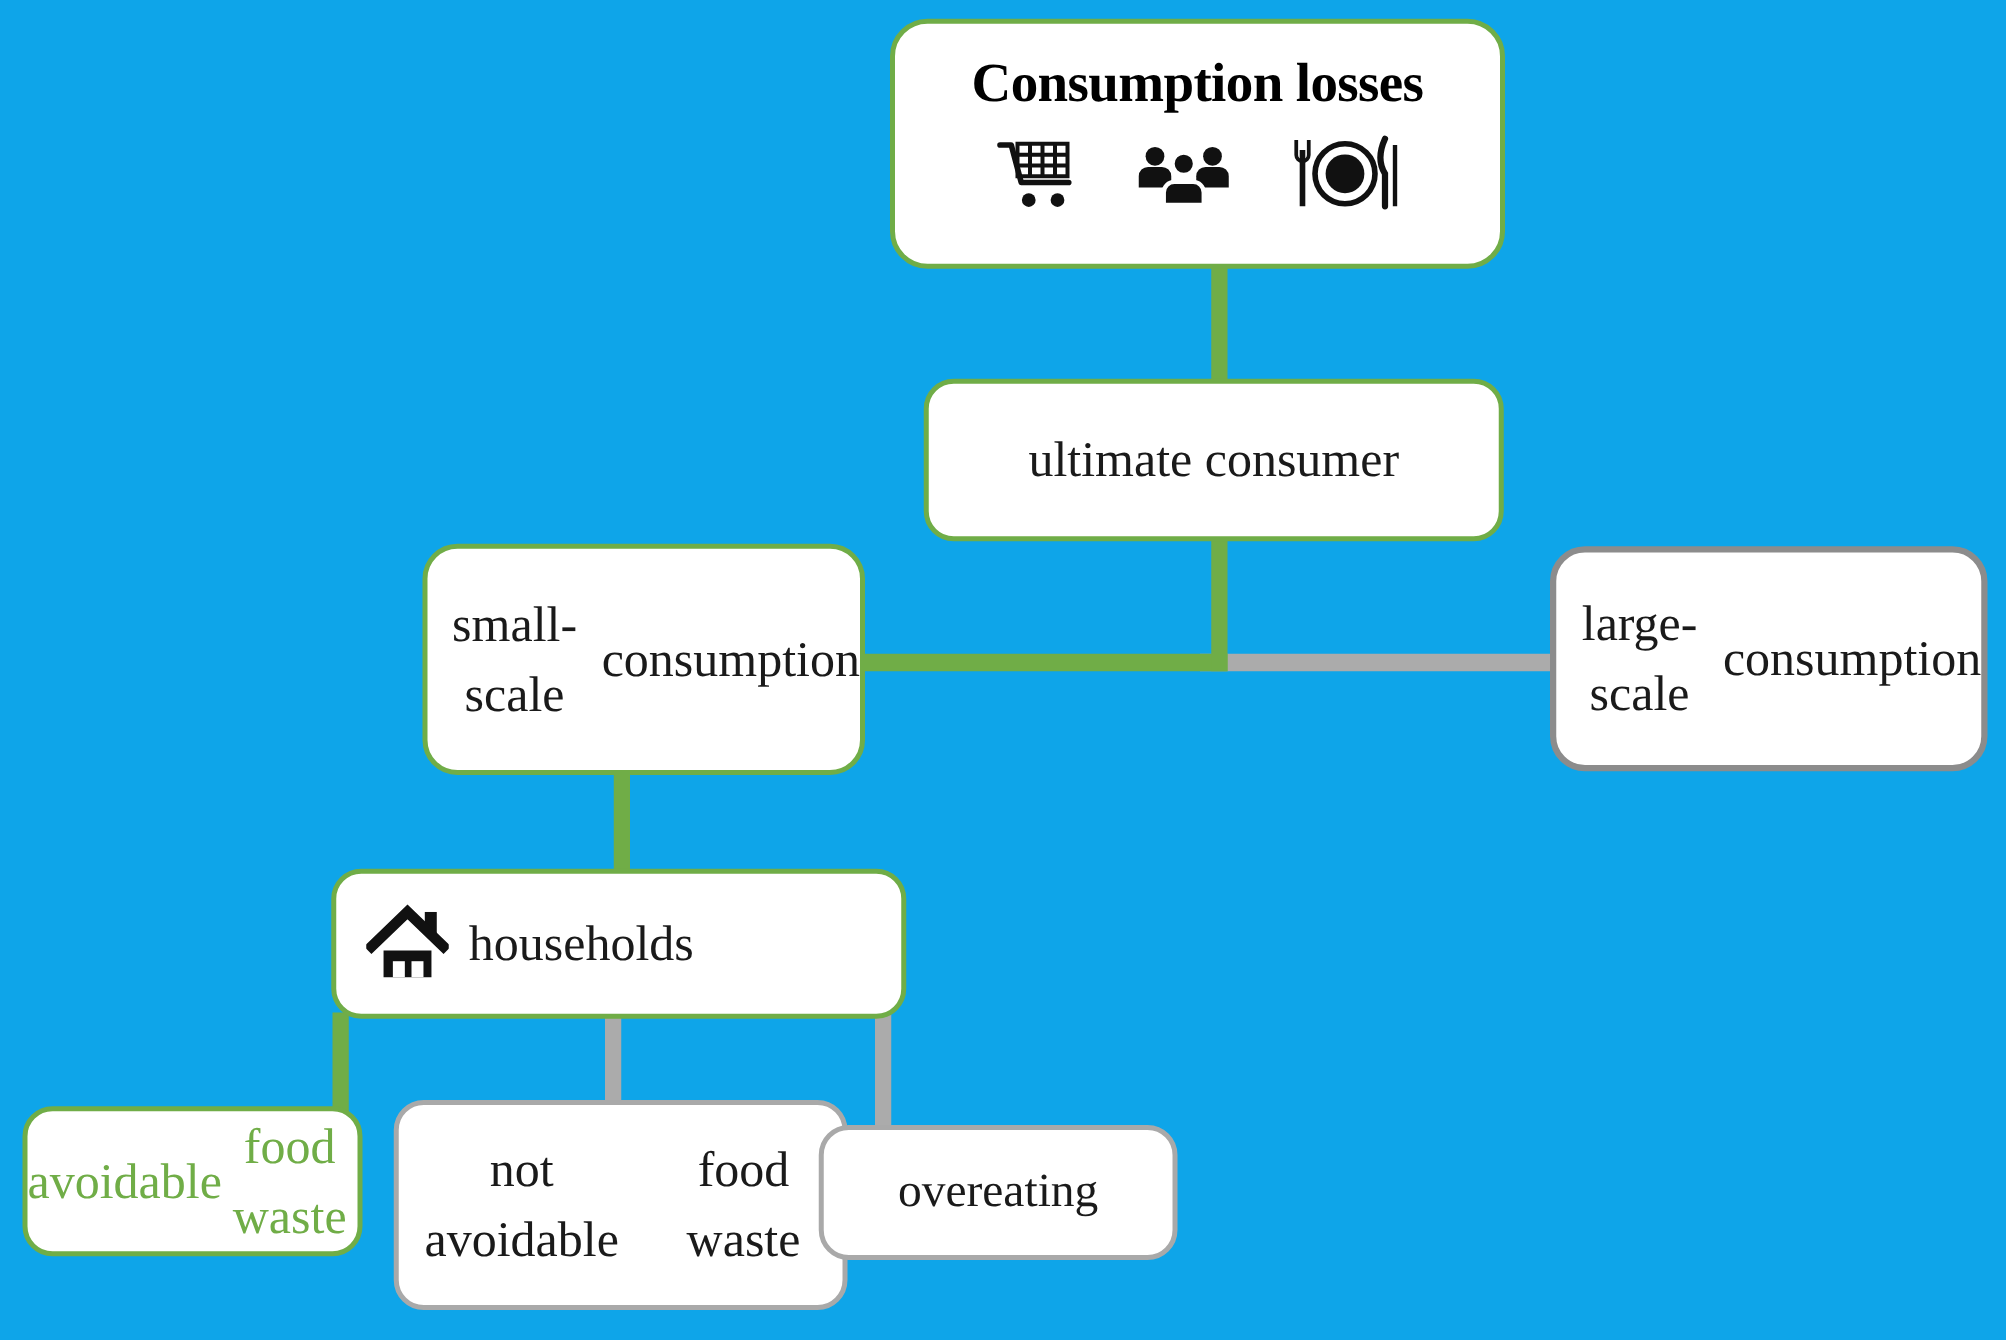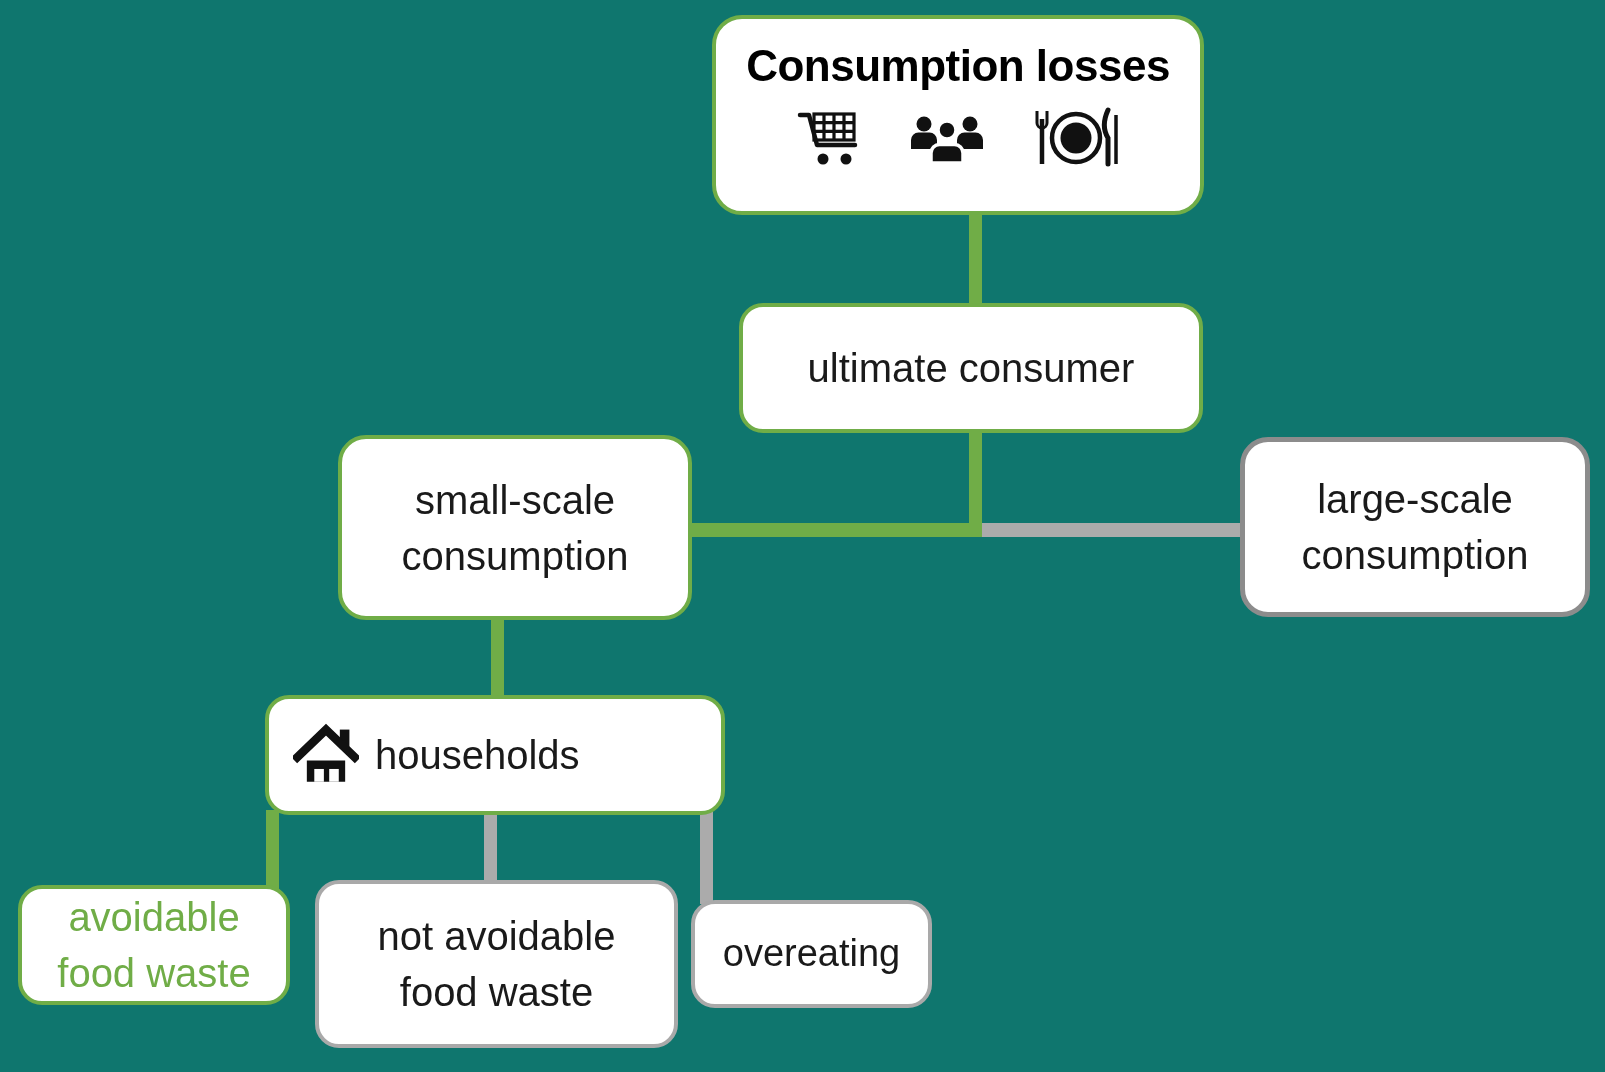--- a/index.html
+++ b/index.html
@@ -1,31 +1,31 @@
 <!DOCTYPE html>
 <html><head>
 <meta charset="utf-8">
 <style>
   html, body { margin:0; padding:0; background:#ffffff; }
   body { width:1605px; height:1072px; font-family:"Liberation Sans", sans-serif; }
-  .stage { position:relative; width:1605px; height:1072px; background:#0f766e; overflow:hidden; }
+  .stage { position:relative; width:1605px; height:1072px; background:#0ea5e9; overflow:hidden;font-family:Liberation Serif, serif; }
 
   .conn { position:absolute; }
 
   .node {
     position:absolute; background:#fff; box-sizing:border-box;
     display:flex; align-items:center; justify-content:center;
     text-align:center; color:#1a1a1a;
   }
   .green-border { border:4px solid #70AD47; }
   .gray-border-dark { border:5px solid #8C8C8C; }
   .gray-border-light { border:4px solid #A9A9A9; }
 
   .node-label { font-size:40px; line-height:1.15; color:#1a1a1a; }
-  .two-line { display:flex; flex-direction:column; justify-content:center; }
+  .two-line { display:flex; flex-direction:row; justify-content:center; }
   .two-line span { display:block; font-size:40px; line-height:56px; }
 
   .box-losses { border-radius:30px; flex-direction:column; justify-content:flex-start; padding-top:22px; }
   .losses-title { font-size:44px; font-weight:bold; color:#000; letter-spacing:-0.5px; }
   .icons-row { display:flex; align-items:flex-end; gap:46px; margin-top:16px; }
   .icons-row .icon { display:inline-flex; }
 
   .box-ultimate { border-radius:24px; }
   .box-small { border-radius:28px; }
   .box-large { border-radius:28px; }
@@ -121,17 +121,17 @@
   <div class="node green-border box-avoidable two-line" style="left:18px; top:885px; width:272px; height:120px;">
     <span>avoidable</span>
     <span>food waste</span>
   </div>
 
   <div class="node gray-border-light box-notavoidable two-line" style="left:315px; top:880px; width:363px; height:168px;">
     <span>not avoidable</span>
     <span>food waste</span>
   </div>
 
-  <div class="node gray-border-light box-overeating" style="left:691px; top:900px; width:241px; height:108px;align-items:center;">
+  <div class="node gray-border-light box-overeating" style="left:655px; top:900px; width:287px; height:108px;align-items:center;">
     <div class="node-label">overeating</div>
   </div>
 
 </div>
 
 </body></html>

